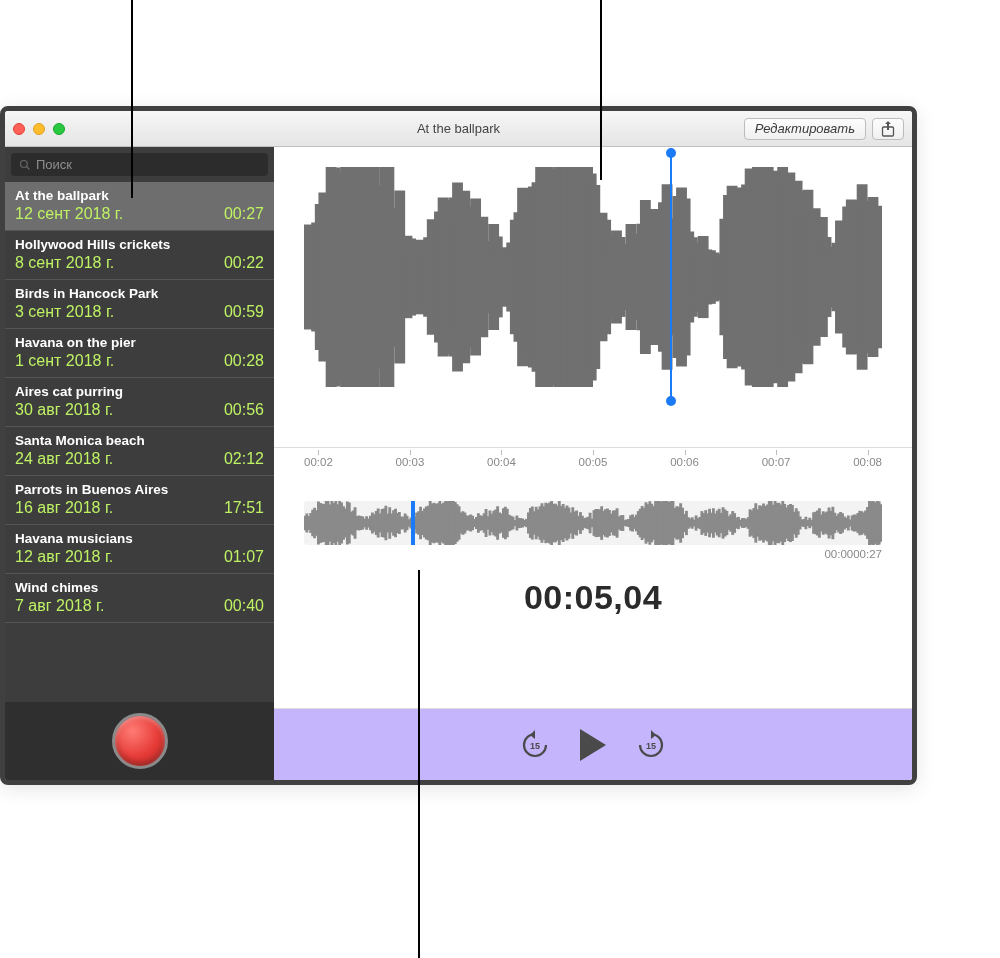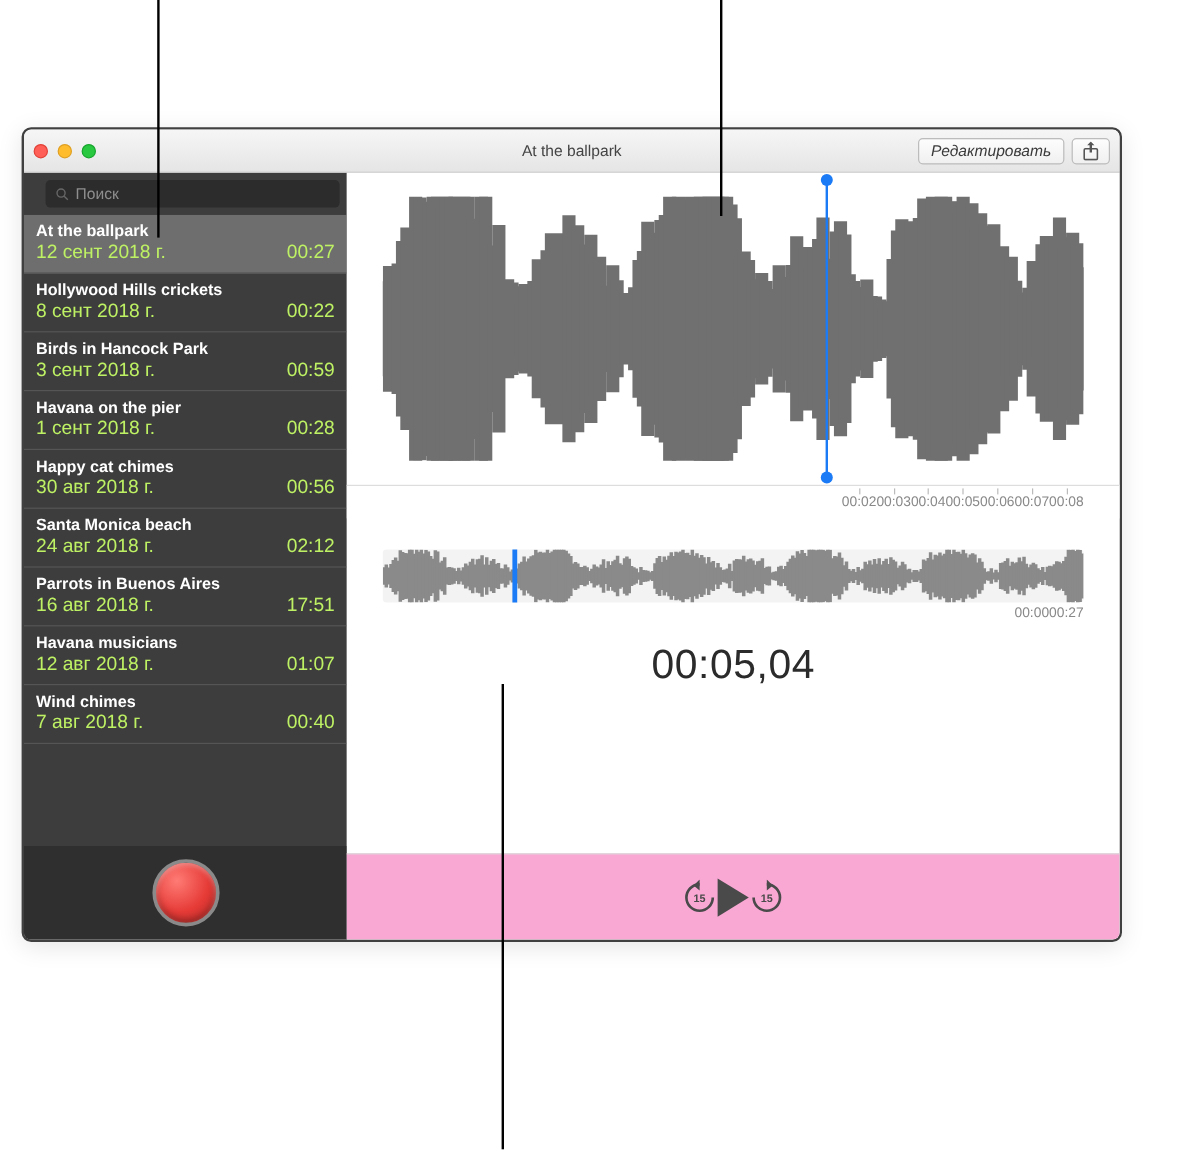--- a/index.html
+++ b/index.html
@@ -1,24 +1,24 @@
 <!DOCTYPE html>
 <html><head>
 <meta charset="utf-8">
 <style>
   * { box-sizing: border-box; margin: 0; padding: 0; font-family: -apple-system, "Helvetica Neue", Arial, sans-serif; }
   body { background: #fff; width: 1000px; height: 958px; position: relative; }
 
   .window {
     position: absolute;
     top: 106px;
-    left: 18px;
+    left: 0;
     width: 917px;
     height: 679px;
-    border: 2px solid #404040;
+    border: 5px solid #404040;
     border-radius: 8px;
     overflow: hidden;
     background: #fff;
     box-shadow: 0 4px 20px rgba(0,0,0,0.1);
     display: flex;
     flex-direction: column;
   }
 
   
   .titlebar {
@@ -64,21 +64,20 @@
   .search-wrap { padding: 6px 6px 0 6px; }
   .search-field {
     background: #2c2c2c;
     border-radius: 4px;
     height: 23px;
     display: flex; align-items: center;
     padding: 0 8px;
     color: #8e8e8e;
     font-size: 13px;
     gap: 5px;
-    margin-left: 12px;
   }
   .search-field svg { width: 12px; height: 12px; opacity: .55; }
 
   .list { flex: 1; overflow: hidden; margin-top: 6px; }
   .list-item {
     padding: 6px 10px 7px 10px;
     border-bottom: 1px solid #555;
   }
   .list-item .row1 { font-size: 13.5px; font-weight: 600; color: #fff; }
   .list-item .row2 { display: flex; justify-content: space-between; font-size: 16px; color: #bef264; margin-top: 2px; }
@@ -122,23 +121,24 @@
   .playhead::after { bottom: -5px; }
 
   .ruler {
     height: 28px;
     border-top: 1px solid #ddd;
     display: flex;
     align-items: center;
     font-size: 11.5px;
     color: #888;
     padding: 0 30px;
-    justify-content: flex-end;
+    justify-content: space-between;
     position: relative;
     background: #fff;
+    margin-top: 40px;
   }
   .ruler span { position: relative; }
   .ruler span::before {
     content:""; position:absolute; top:-6px; left:50%; width:1px; height:5px; background:#bbb;
   }
 
   .overview {
     margin: 26px 30px 0 30px;
   }
   .overview-track {
@@ -157,35 +157,36 @@
     left: 18.5%;
   }
   .overview-labels {
     display: flex; justify-content: flex-end;
     font-size: 11.5px; color: #888; margin-top: 3px;
   }
 
   .timecode {
     text-align: center;
     font-size: 34px;
-    font-weight: 400;
+    font-weight: 700;
     letter-spacing: 0.5px;
     color: #2b2b2b;
     margin-top: 18px;
     font-variant-numeric: tabular-nums;
   }
 
   .controls {
     margin-top: auto;
     height: 72px;
-    background: #f9a8d4;
+    background: #c4b5fd;
     border-top: 1px solid #ddd;
     display: flex;
     align-items: center;
     justify-content: center;
+    gap: 30px;
   }
   .ctl-btn { color: #4a4a4a; display:flex; align-items:center; justify-content:center; }
   .play-tri {
     width: 0; height: 0;
     border-left: 26px solid #4a4a4a;
     border-top: 16px solid transparent;
     border-bottom: 16px solid transparent;
   }
   .skip-svg { width: 30px; height: 30px; }
 
@@ -260,21 +261,21 @@
             </div>
           </div>
           <div class="list-item">
             <div class="row1">Havana on the pier</div>
             <div class="row2">
               <span>1 сент 2018 г.</span>
               <span>00:28</span>
             </div>
           </div>
           <div class="list-item">
-            <div class="row1">Happy cat chimes</div>
+            <div class="row1">Aires cat purring</div>
             <div class="row2">
               <span>30 авг 2018 г.</span>
               <span>00:56</span>
             </div>
           </div>
           <div class="list-item">
             <div class="row1">Santa Monica beach</div>
             <div class="row2">
               <span>24 авг 2018 г.</span>
               <span>02:12</span>

